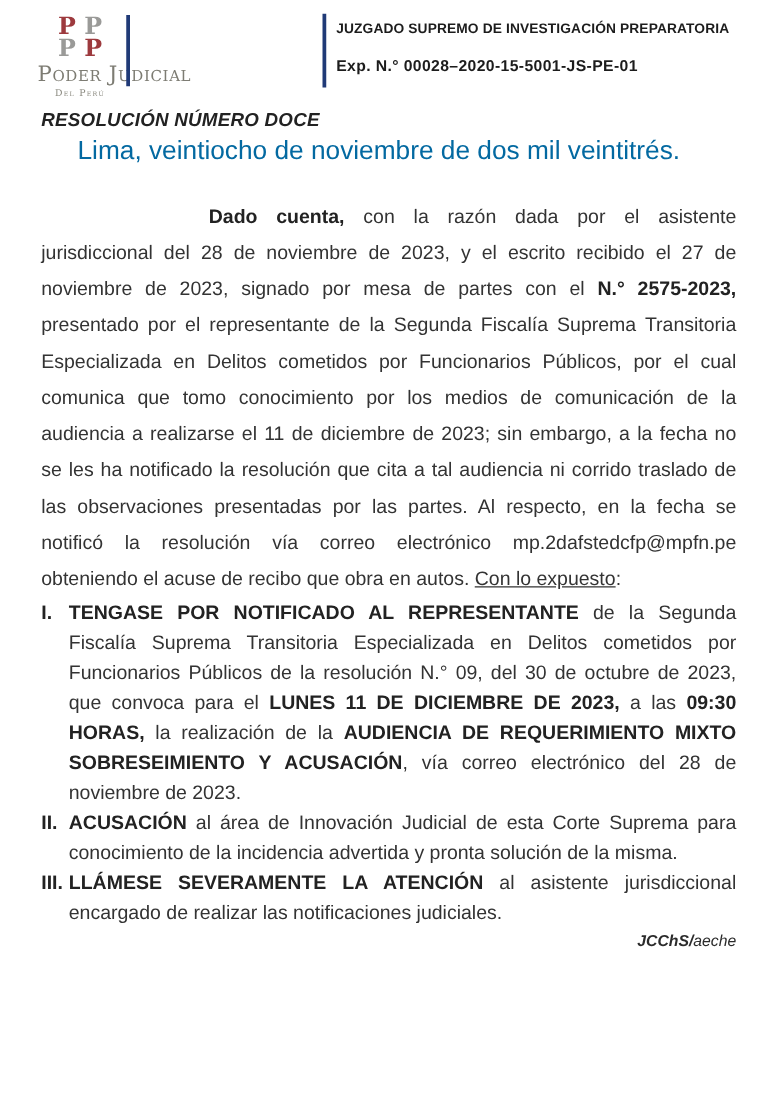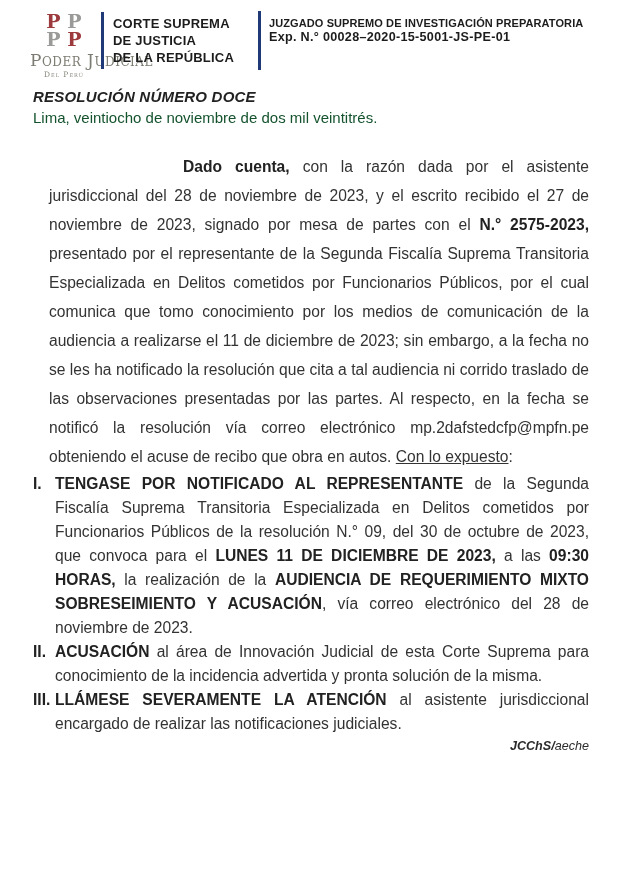--- a/index.html
+++ b/index.html
@@ -55,35 +55,34 @@
   .divider-1 { left: 101px; top: 12px; height: 57px; }
   .divider-2 { left: 258px; top: 11px; height: 59px; }
 
   .court-block {
     position: absolute; left: 113px; top: 15px;
     font-weight: bold; font-size: 13px; line-height: 17px;
     color: #1c1c1c; letter-spacing: 0.2px;
   }
   .office-block { position: absolute; left: 269px; top: 16px; width: 345px; color: #1c1c1c; }
   .office-title { font-weight: bold; font-size: 11px; line-height: 14px; letter-spacing: 0.1px; }
-  .case-number { font-weight: bold; font-size: 12.6px; margin-top: 0; letter-spacing: 0.3px; }
+  .case-number { font-weight: bold; font-size: 12.6px; margin-top: 16px; letter-spacing: 0.3px; }
 
   
   .doc-body { position: absolute; left: 33px; top: 88px; width: 556px; }
   .res-title { font-weight: bold; font-size: 15px; letter-spacing: 0.2px; color: #222; font-style: italic; }
-  .dateline { font-size: 15px; margin-top: 4px; color: #14532d; }
+  .dateline { font-size: 21px; margin-top: 4px; color: #0369a1; margin-left: 29px; }
 
   .main-paragraph {
     margin-top: 26px;
     font-size: 15.6px;
     line-height: 29px;
     text-align: justify;
     text-indent: 134px;
     color: #333;
-    margin-left: 16px;
   }
   .b { font-weight: bold; color: #222; }
   .u { text-decoration: underline; }
 
   .res-list { margin-top: 1px; }
   .list-item { display: flex; align-items: flex-start; }
   .item-numeral {
     flex: 0 0 auto;
     min-width: 18px;
     margin-right: 4px;
@@ -117,25 +116,20 @@
         <span class="logo-tile tile-gray">P</span>
         <span class="logo-tile tile-gray">P</span>
         <span class="logo-tile tile-red">P</span>
       </div>
       <div class="org-name">Poder Judicial</div>
       <div class="org-subname">Del Perú</div>
     </div>
 
     <div class="hdr-divider divider-1"></div>
 
-    <div class="court-block">
-      <div>CORTE SUPREMA</div>
-      <div>DE JUSTICIA</div>
-      <div>DE LA REPÚBLICA</div>
-    </div>
 
     <div class="hdr-divider divider-2"></div>
 
     <div class="office-block">
       <div class="office-title">JUZGADO SUPREMO DE INVESTIGACIÓN PREPARATORIA</div>
       <div class="case-number">Exp. N.° 00028–2020-15-5001-JS-PE-01</div>
     </div>
   </div>
 
   <div class="doc-body">

